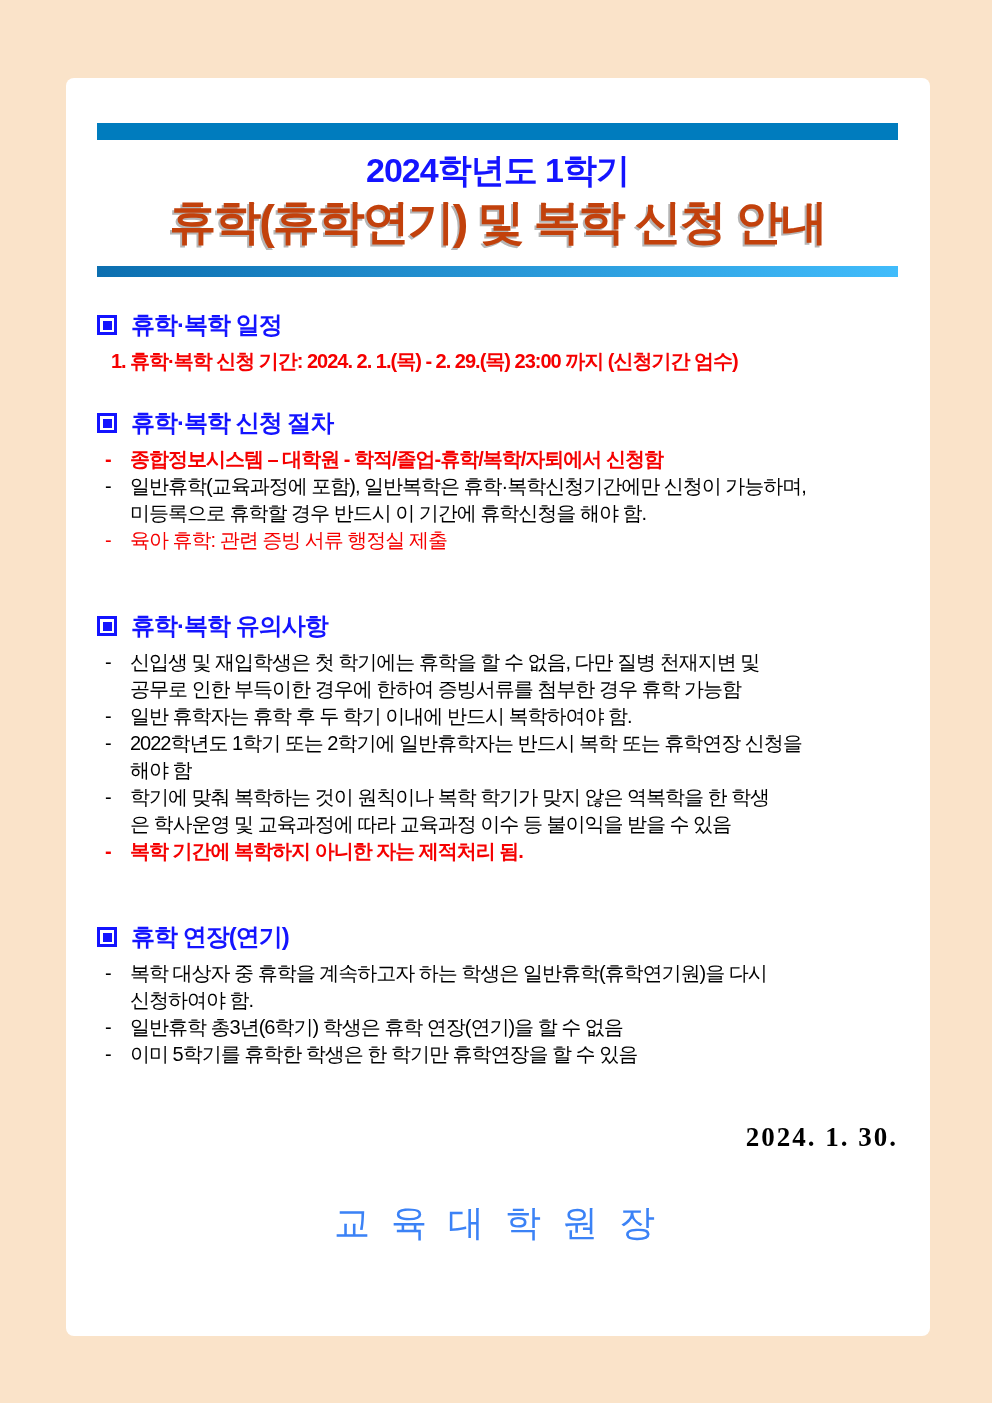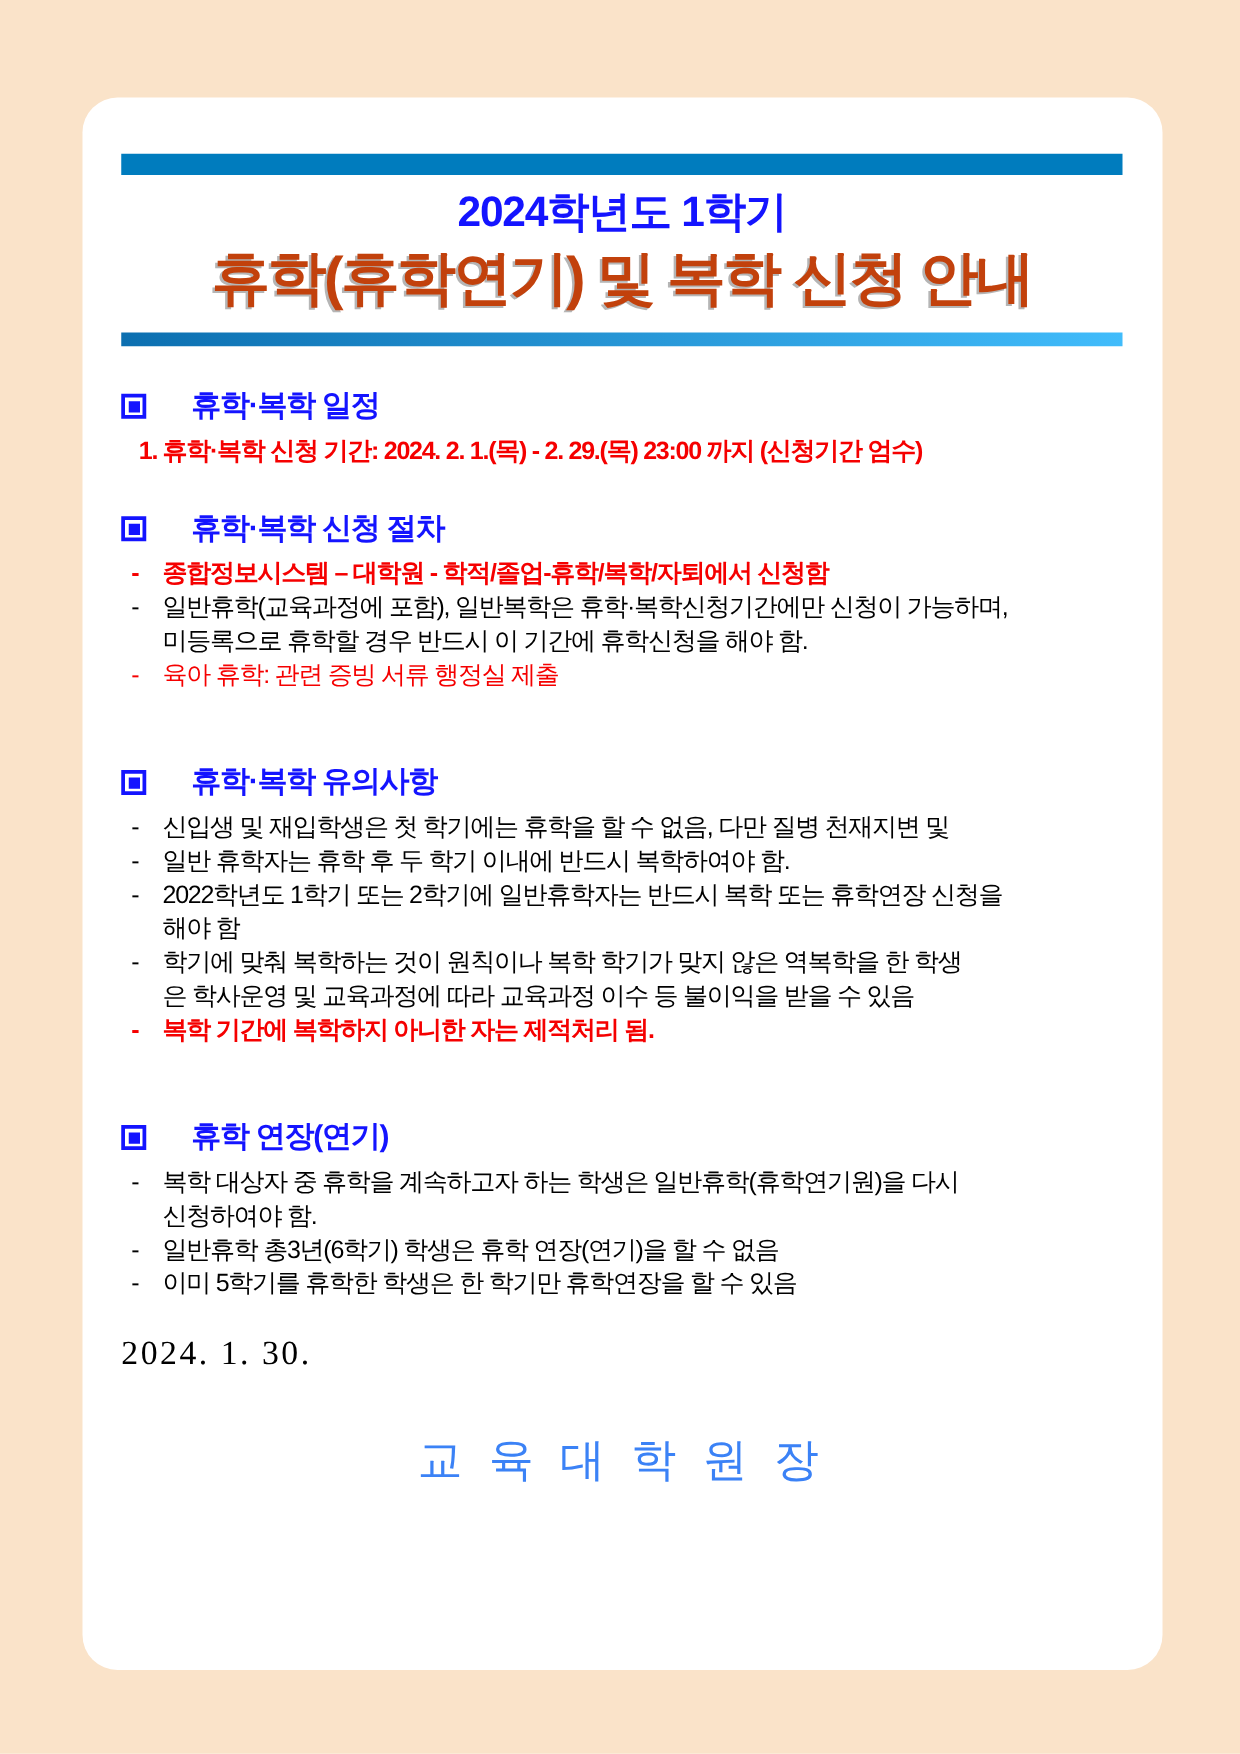--- a/index.html
+++ b/index.html
@@ -14,21 +14,21 @@
     font-family: "Liberation Sans", sans-serif;
     overflow: hidden;
   }
   .card {
     position: absolute;
     left: 66px;
     top: 78px;
     width: 864px;
     height: 1258px;
     background: #FFFFFF;
-    border-radius: 28px;
+    border-radius: 8px;
   }
   .card-inner {
     padding: 45px 32px 0 31px;
   }
   .top-bar {
     height: 17px;
     background: #007CBE;
   }
   .subtitle {
     margin-top: 12px;
@@ -62,21 +62,20 @@
     margin-top: 58px;
   }
   .section-heading {
     display: flex;
     align-items: center;
     color: #1414FF;
     font-weight: bold;
     font-size: 24px;
     line-height: 28px;
     letter-spacing: -1px;
-    gap: 22px;
   }
   .bullet {
     width: 14px;
     height: 14px;
     border: 3px solid #1414FF;
     margin-right: 14px;
     display: flex;
     align-items: center;
     justify-content: center;
     flex: 0 0 auto;
@@ -102,26 +101,27 @@
     left: 8px;
     top: 0;
   }
   .item.num-marker .marker {
     left: 14px;
   }
   .item.c-red { color: #F50000; }
   .item.bold { font-weight: bold; }
   .line { white-space: nowrap; }
   .footer-date {
-    margin-top: 26px;
-    text-align: left;
+    margin-top: 54px;
+    text-align: right;
     font-family: "Liberation Serif", serif;
     font-size: 27px;
     color: #000000;
     letter-spacing: 2px;
+    font-weight: bold;
   }
   .footer-signature {
     margin-top: 46px;
     text-align: center;
     font-family: "Liberation Serif", serif;
     font-size: 36px;
     color: #3b82f6;
     letter-spacing: 6px;
   }
 </style>
@@ -181,20 +181,21 @@
       <div class="section-heading">
         <span class="bullet">
             <span class="bullet-inner"></span>
           </span>
         <span>휴학·복학 유의사항</span>
       </div>
       <div class="section-body">
         <div class="item">
           <span class="marker">-</span>
           <div class="line">신입생 및 재입학생은 첫 학기에는 휴학을 할 수 없음, 다만 질병 천재지변 및</div>
+          <div class="line">공무로 인한 부득이한 경우에 한하여 증빙서류를 첨부한 경우 휴학 가능함</div>
         </div>
         <div class="item">
           <span class="marker">-</span>
           <div class="line">일반 휴학자는 휴학 후 두 학기 이내에 반드시 복학하여야 함.</div>
         </div>
         <div class="item">
           <span class="marker">-</span>
           <div class="line">2022학년도 1학기 또는 2학기에 일반휴학자는 반드시 복학 또는 휴학연장 신청을</div>
           <div class="line">해야 함</div>
         </div>

